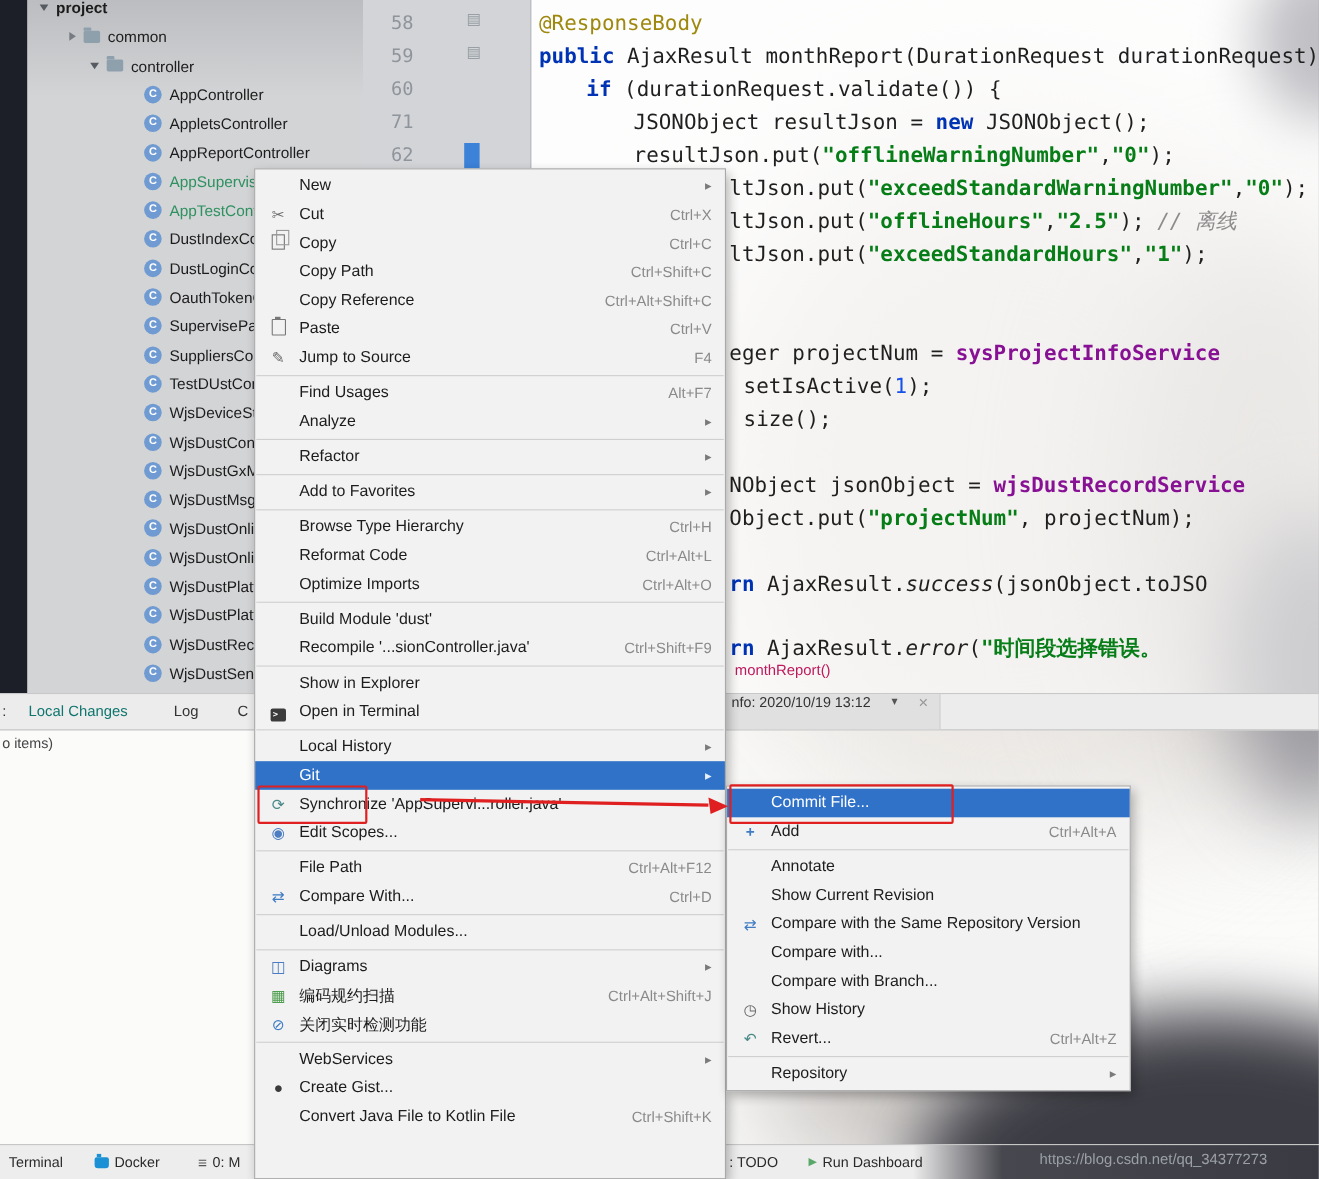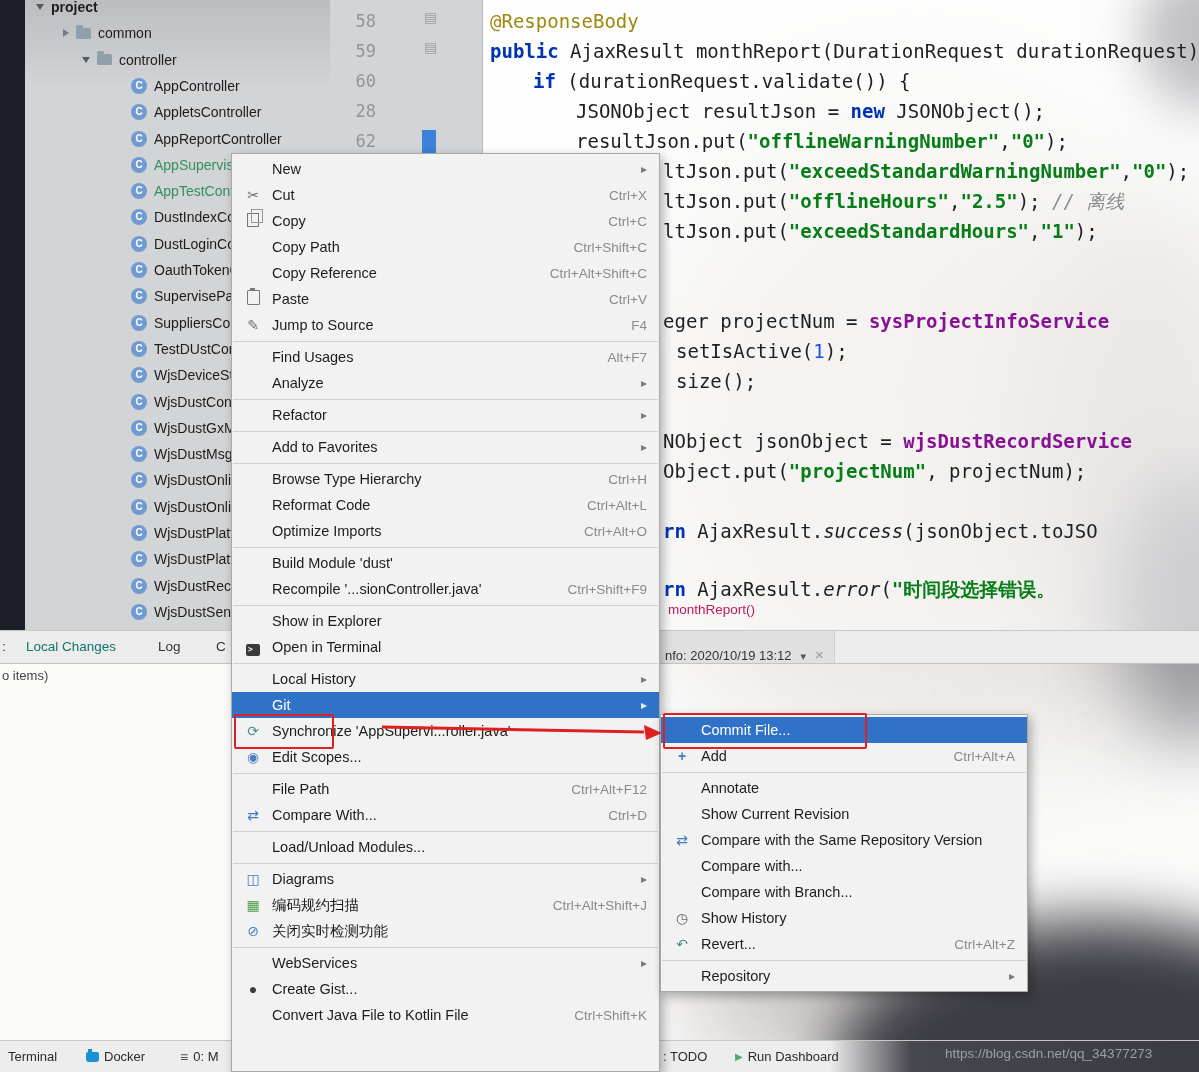--- a/index.html
+++ b/index.html
@@ -45,21 +45,21 @@
   .plain{color:#1f1f1f;}
   .comment{color:#8c8c8c;font-style:italic;}
   .field{color:#871094;font-weight:bold;}
   .num{color:#1750eb;}
   .method{color:#1f1f1f;font-style:italic;}
   .hint{position:absolute;left:186px;top:602px;font-size:13.5px;color:#be185d;}
   
   .vcs-head{position:absolute;left:0;top:630px;width:1199px;height:32px;z-index:1;background:#ececec;
             border-top:1px solid #c8c8c8;border-bottom:1px solid #c4c4c4;}
   .vt{position:absolute;top:0;height:32px;line-height:32px;font-size:13.5px;color:#333;}
-  .info-tab{position:absolute;left:655px;top:0;height:32px;display:flex;align-items:flex-end;gap:9px;
+  .info-tab{position:absolute;left:655px;top:0;height:32px;display:flex;align-items:flex-start;gap:19px;
             padding:0 10px;background:#e0e0e0;border-right:1px solid #cfcfcf;font-size:13px;color:#333;}
   .info-tab .caret{color:#555;font-size:11px;}
   .info-tab .close{color:#979797;font-size:15px;}
   .no-items{position:absolute;left:2px;top:668px;z-index:1;font-size:13px;color:#444;}
   
   .statusbar{position:absolute;left:0;top:1040px;width:1199px;height:32px;z-index:5;background:#ededed;
              border-top:1px solid #c6c6c6;font-size:13px;color:#2a2a2a;}
   .sb-item{position:absolute;top:0;height:32px;line-height:32px;display:flex;align-items:center;gap:5px;}
   .docker-ic{display:inline-block;width:13px;height:10px;background:#1c90d4;border-radius:2px 2px 3px 3px;position:relative;}
   .docker-ic::before{content:"";position:absolute;left:2px;top:-3px;width:4px;height:3px;background:#1c90d4;}
@@ -211,21 +211,21 @@
         </div>
         <div class="trow lvl3" style="top: 625.2px;"></div>
       </div>
   </div>
 
   <div class="gutter">
     <div id="gutter-nums">
         <div class="gnum" style="top: 8px;">58</div>
         <div class="gnum" style="top: 38px;">59</div>
         <div class="gnum" style="top: 68px;">60</div>
-        <div class="gnum" style="top: 98px;">28</div>
+        <div class="gnum" style="top: 98px;">71</div>
         <div class="gnum" style="top: 128px;">62</div>
       </div>
     <span class="g-icon" style="top:9px">▤</span>
     <span class="g-icon" style="top:39px">▤</span>
     <div class="caret-mark"></div>
   </div>
 
   <div class="editor">
     <div id="code">
         <div class="cline" style="left: 8px; top: 8px;"><span class="ann">@ResponseBody</span></div>

